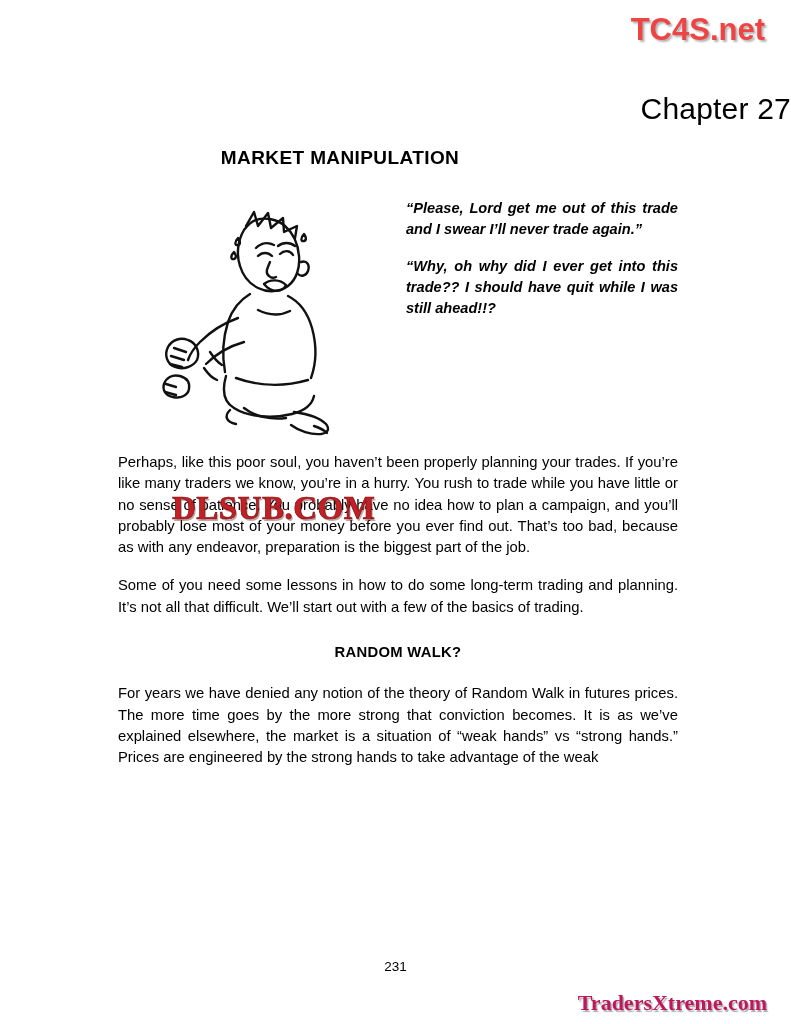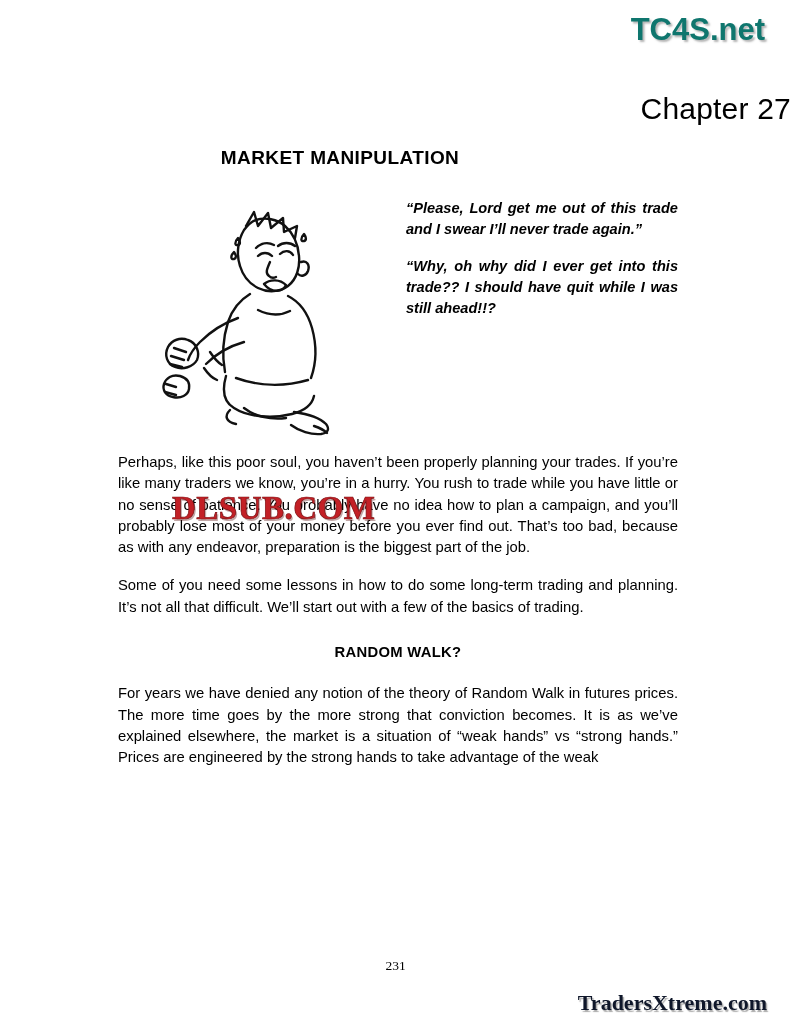--- a/index.html
+++ b/index.html
@@ -25,21 +25,21 @@
 
   
   .brand-top {
     position: absolute;
     top: 12px;
     right: 26px;
     font-family: "Liberation Sans", sans-serif;
     font-weight: bold;
     font-size: 31px;
     letter-spacing: 0px;
-    color: #0f766e;
+    color: #ef4444;
     text-shadow: 2px 2px 2px rgba(120,120,120,0.55);
   }
 
   
   .chapter-title {
     position: absolute;
     top: 92px;
     left: 0;
     width: 791px;
     text-align: right;
@@ -134,31 +134,30 @@
   }
 
   
   .page-number {
     position: absolute;
     bottom: 50px;
     left: 0;
     width: 791px;
     text-align: center;
     font-size: 13.5px;
-    font-family: Liberation Serif, serif;
   }
 
   .brand-bottom {
     position: absolute;
     bottom: 8px;
     right: 24px;
     font-family: "Liberation Serif", serif;
     font-weight: bold;
     font-size: 22px;
-    color: #0f172a;
+    color: #be185d;
     text-shadow: 1.5px 1.5px 1px rgba(90,90,90,0.5);
   }
 </style>
 </head>
 <body>
 
 <div class="page">
 
   <div class="brand-top">TC4S.net</div>
 

